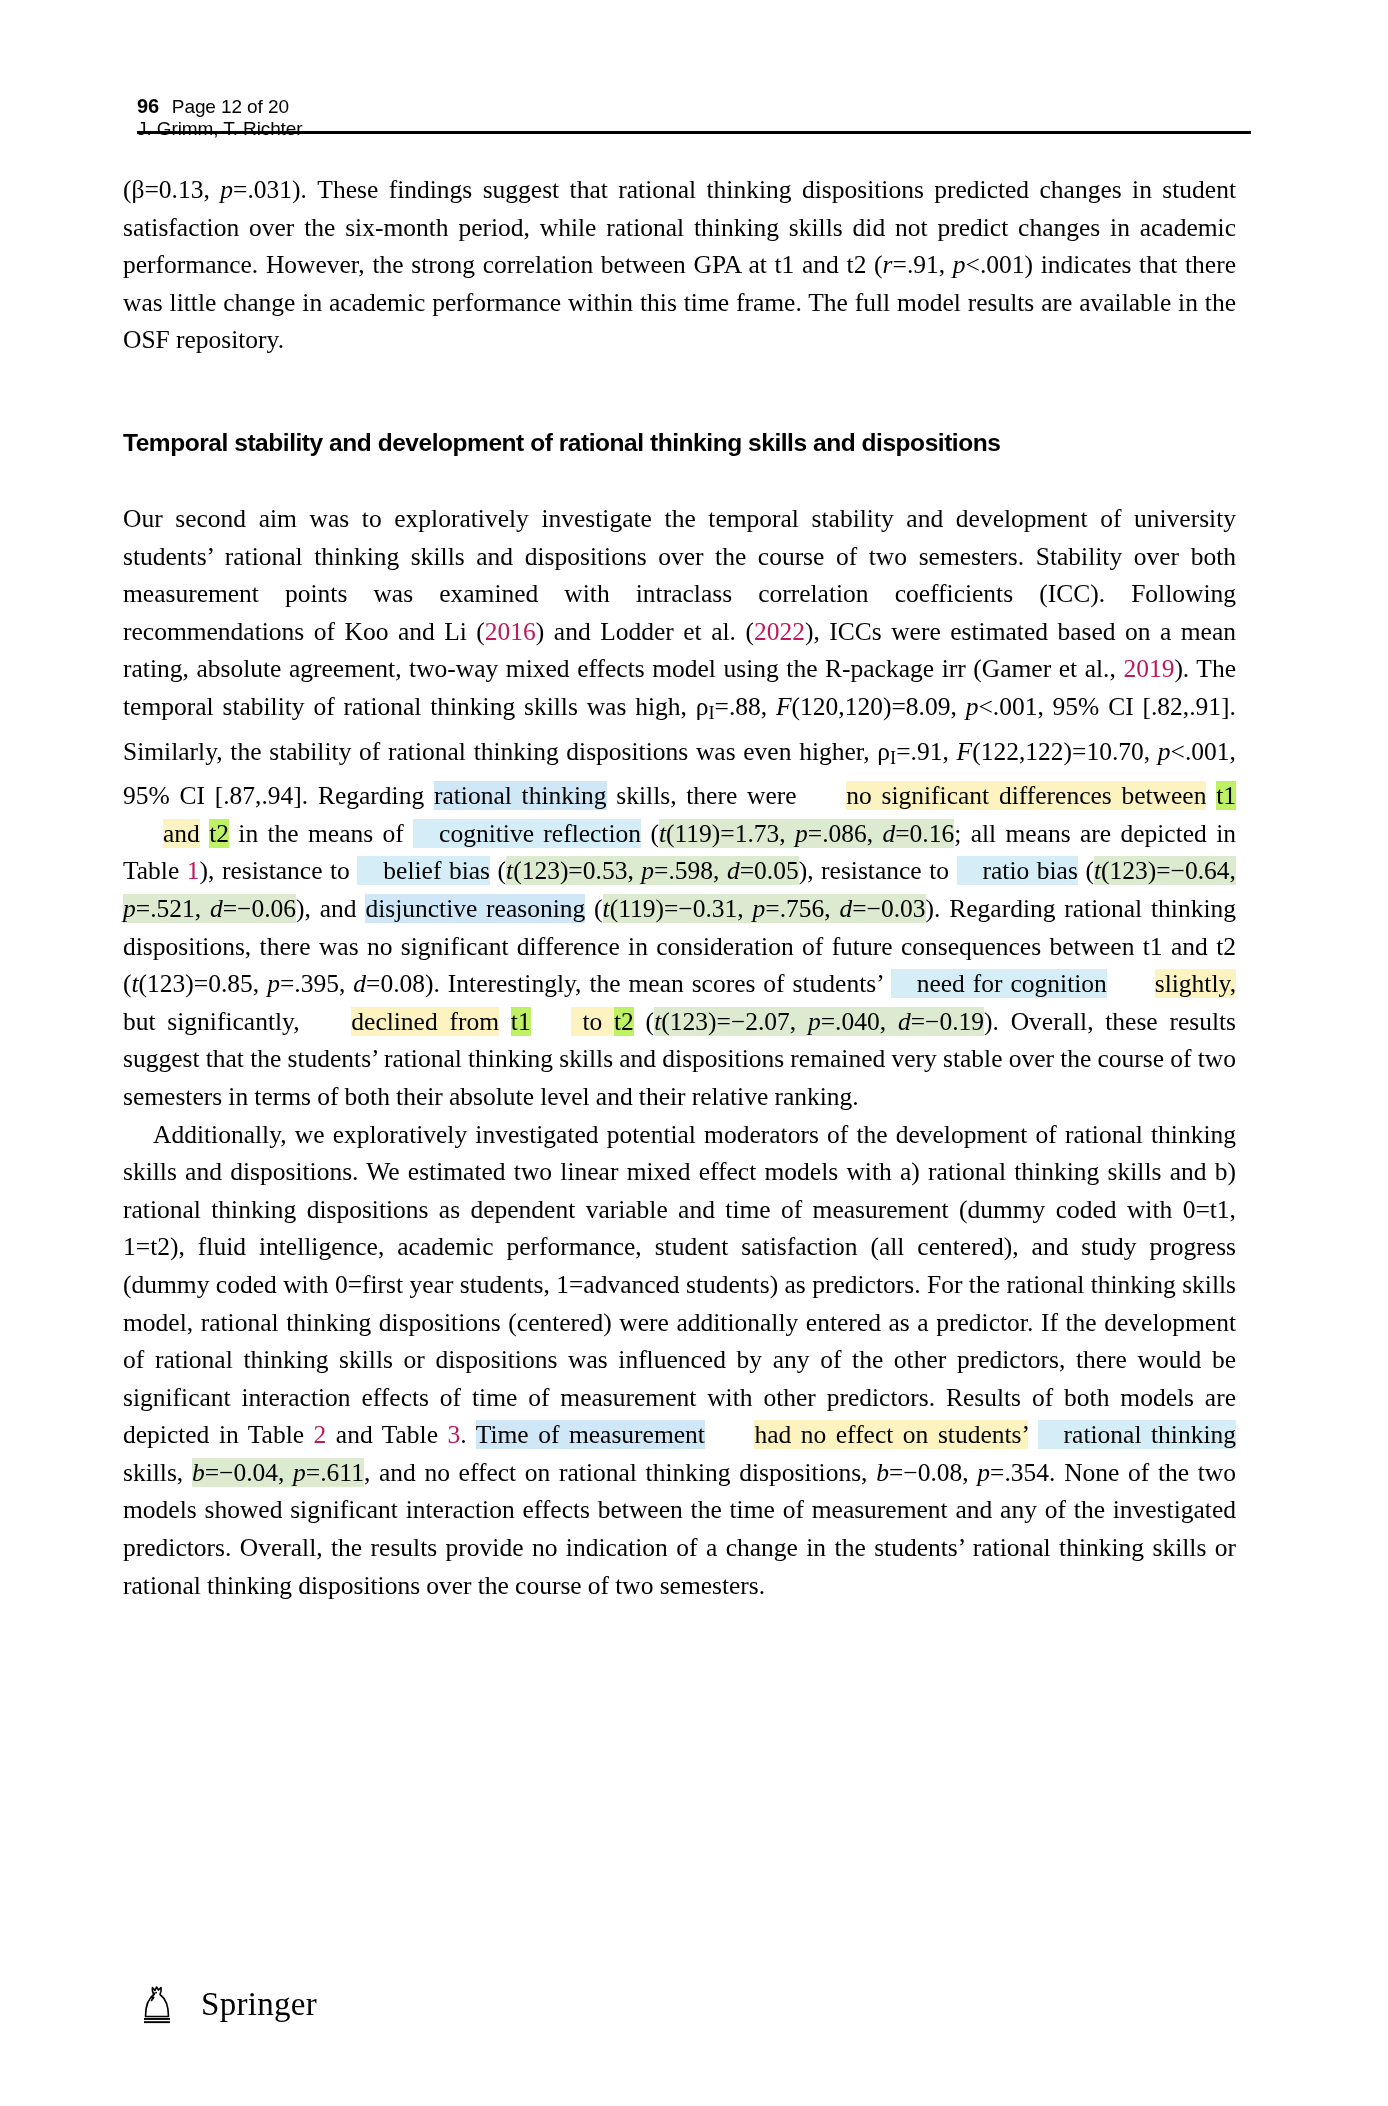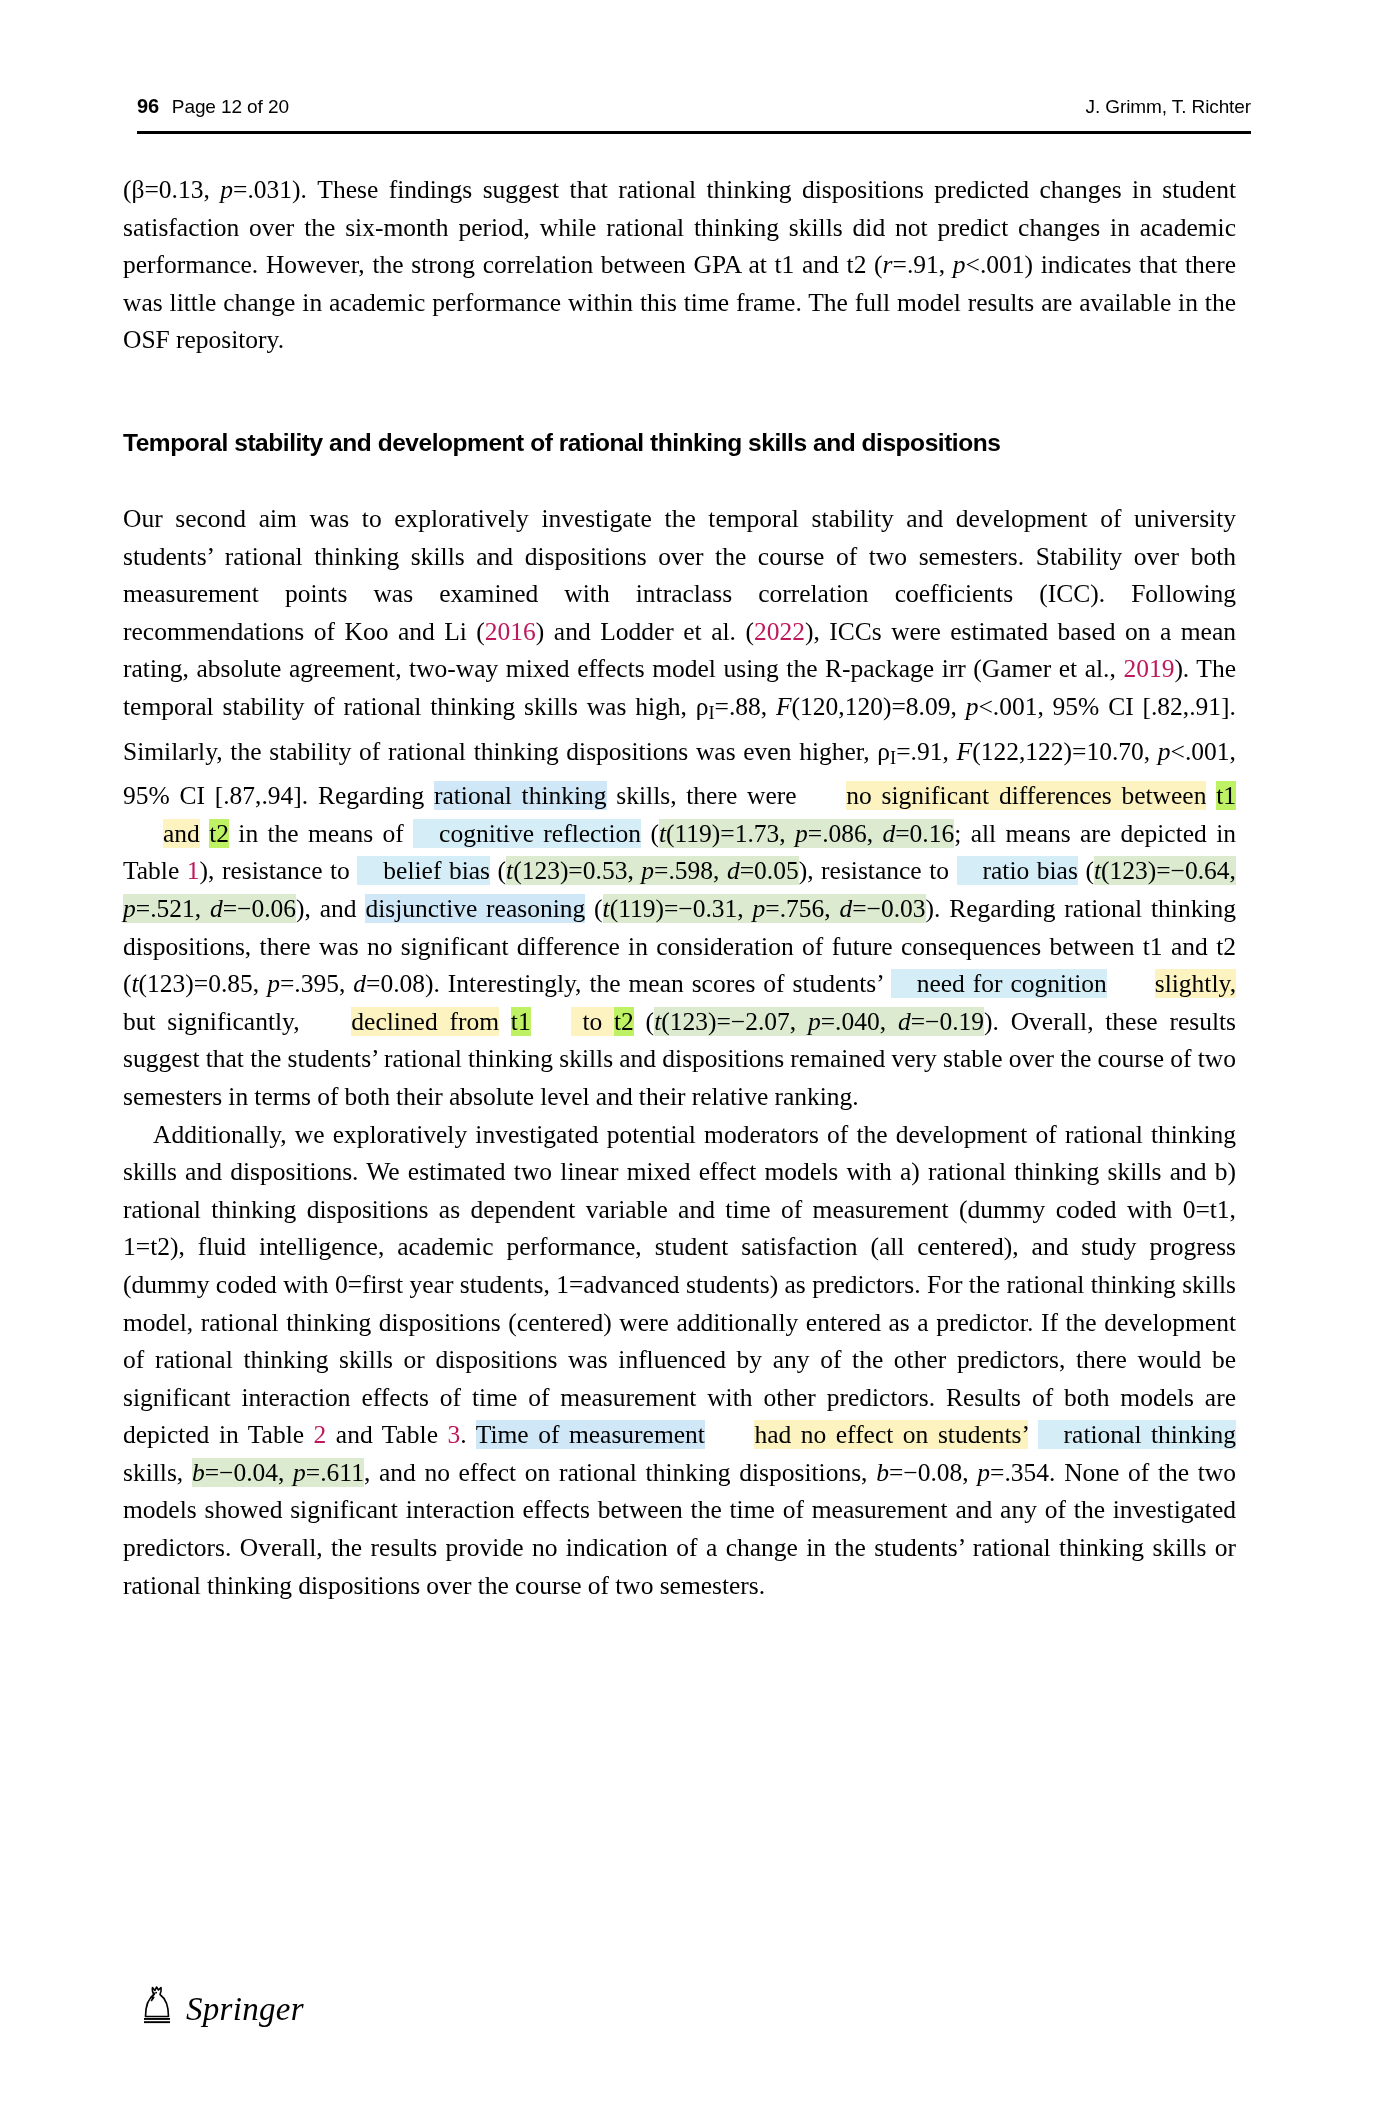--- a/index.html
+++ b/index.html
@@ -22,20 +22,21 @@
   .runhead {
     position: absolute;
     left: 137px;
     right: 137px;
     top: 95px;
     display: flex;
     align-items: baseline;
     justify-content: space-between;
     font-family: "Liberation Sans", sans-serif;
     font-size: 19px;
+    flex-direction: column;
   }
   .runhead-left {
     display: flex;
     align-items: baseline;
     gap: 13px;
   }
   .runhead-pageno {
     font-weight: bold;
     font-size: 20px;
     letter-spacing: -0.2px;
@@ -100,23 +101,22 @@
   .hl-purple { background-color: #bef264; }
   .hl-green  { background-color: #dcead0; }
   .hl-cyan   { background-color: #d4edf6; padding-left: 26px; }
 
   
   .footer {
     position: absolute;
     left: 137px;
     bottom: 82px;
     display: flex;
-    align-items: flex-end;
-    gap: 9px;
-    font-style: italic;
+    align-items: center;
+    gap: 24px;
   }
   .springer-word {
     font-family: "Liberation Serif", serif;
     font-size: 33px;
     letter-spacing: 0.3px;
     line-height: 1;
     position: relative;
     top: 2px;
   }
   .springer-mark { width: 40px; height: 44px; display:block; }

